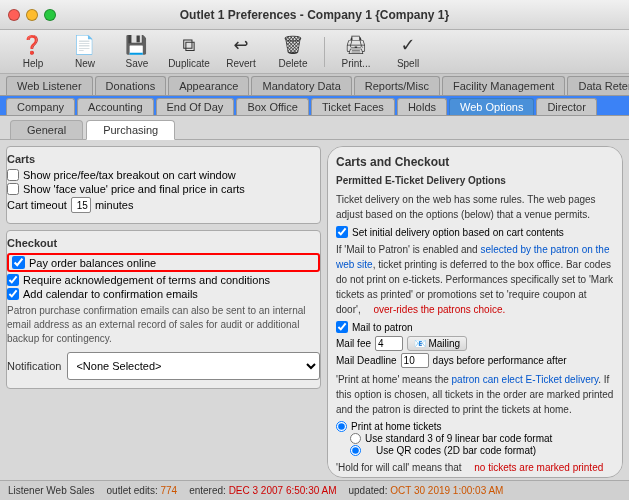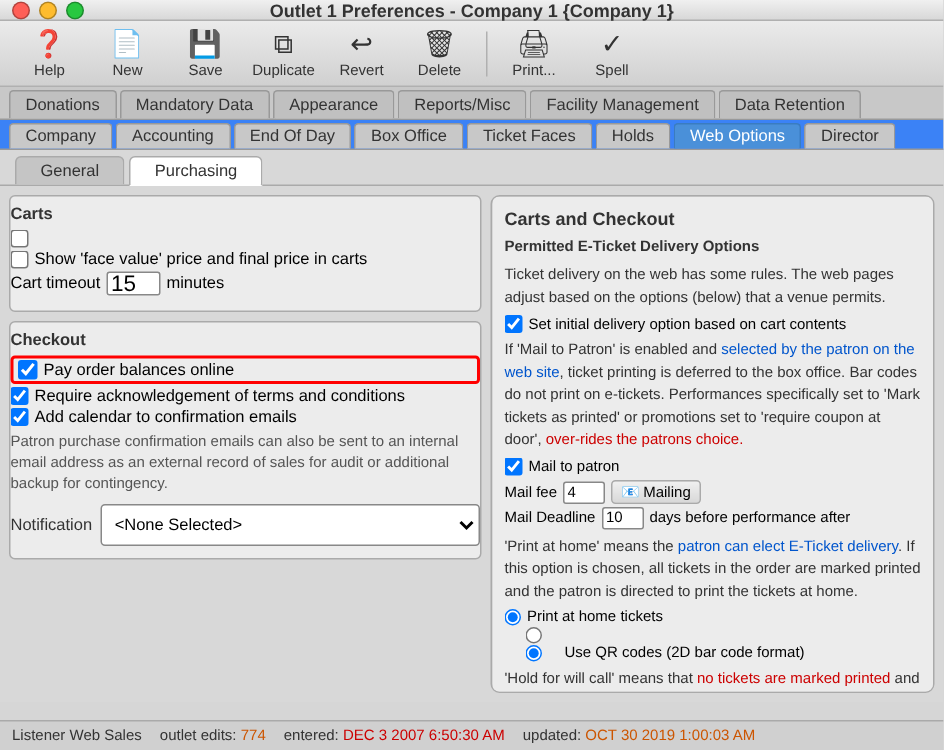--- a/index.html
+++ b/index.html
@@ -8,21 +8,21 @@
       font-size: 11px;
       background: #d6d6d6;
       width: 629px;
       height: 500px;
       overflow: hidden;
     }
 
     
     .title-bar {
       background: linear-gradient(to bottom, #f0f0f0, #d8d8d8);
-      height: 14px;
+      height: 30px;
       display: flex;
       align-items: center;
       justify-content: center;
       border-bottom: 1px solid #b0b0b0;
       position: relative;
     }
     .title-bar-buttons {
       position: absolute;
       left: 8px;
       display: flex;
@@ -187,27 +187,27 @@
       align-items: center;
       gap: 4px;
       margin: 2px 0;
       font-size: 11px;
     }
     .checkbox-row input[type="checkbox"] {
       width: 12px;
       height: 12px;
     }
     .inline-input {
-      width: 36px;
+      width: 20px;
       height: 16px;
       border: 1px solid #888;
       border-radius: 2px;
       padding: 0 2px;
-      font-size: 15px;
-      text-align: left;
+      font-size: 10px;
+      text-align: right;
       background: white;
     }
 
     
     .highlighted-row {
       border: 2px solid red;
       border-radius: 3px;
       padding: 1px 3px;
       display: flex;
       align-items: center;
@@ -239,37 +239,37 @@
       color: #555;
       margin: 4px 0;
       line-height: 1.4;
     }
 
     
     .right-panel {
       flex: 1;
       background: #ececec;
       border: 1px solid #aaa;
-      border-radius: 6px;
+      border-radius: 16px;
       padding: 8px;
       overflow-y: auto;
     }
     .right-panel-title {
       font-size: 12px;
       font-weight: bold;
       color: #333;
       margin-bottom: 4px;
     }
     .right-text {
       font-size: 10px;
       color: #333;
       line-height: 1.5;
       margin-bottom: 4px;
     }
-    .right-text .red { color: #cc0000; }
+    .right-text .red { color: #cc0000; margin-left: 10px; }
     .right-text .blue { color: #0055cc; }
     .right-text .orange { color: #cc5500; }
 
     .mail-row {
       display: flex;
       align-items: center;
       gap: 4px;
       margin: 2px 0;
       font-size: 10px;
     }
@@ -377,23 +377,24 @@
       <span class="toolbar-icon">🖨</span>
       <span>Print...</span>
     </div>
     <div class="toolbar-btn">
       <span class="toolbar-icon">✓</span>
       <span>Spell</span>
     </div>
   </div>
 
   <div class="tab-row">
+    <div class="tab">Web Listener</div>
     <div class="tab">Donations</div>
+    <div class="tab">Appearance</div>
     <div class="tab">Mandatory Data</div>
-    <div class="tab">Appearance</div>
     <div class="tab">Reports/Misc</div>
     <div class="tab">Facility Management</div>
     <div class="tab">Data Retention</div>
   </div>
 
   <div class="tab-row2">
     <div class="tab2">Company</div>
     <div class="tab2">Accounting</div>
     <div class="tab2">End Of Day</div>
     <div class="tab2">Box Office</div>
@@ -409,20 +410,21 @@
   </div>
 
   <div class="content">
 
     <div class="left-panel">
 
       <div class="group-box">
         <div class="group-box-title">Carts</div>
         <div class="checkbox-row">
           <input type="checkbox" id="show-price" style="">
+          <label for="show-price">Show price/fee/tax breakout on cart window</label>
         </div>
         <div class="checkbox-row">
           <input type="checkbox" id="show-face-value" style="">
           <label for="show-face-value">Show 'face value' price and final price in carts</label>
         </div>
         <div class="checkbox-row">
           <span>Cart timeout</span>
           <input type="text" class="inline-input" value="15" style="">
           <span>minutes</span>
         </div>
@@ -493,20 +495,21 @@
       <div class="right-text" style="margin:4px 0;">
         'Print at home' means the <span class="blue">patron can elect E-Ticket delivery</span>. If this option is chosen, all tickets in the order are marked printed and the patron is directed to print the tickets at home.
       </div>
 
       <div class="radio-row">
         <input type="radio" name="delivery" id="print-home" checked="" style="">
         <label for="print-home">Print at home tickets</label>
       </div>
       <div class="radio-row" style="padding-left:14px;">
         <input type="radio" name="delivery2" id="std-barcode" style="">
+        <label for="std-barcode">Use standard 3 of 9 linear bar code format</label>
       </div>
       <div class="radio-row" style="padding-left:14px;gap:15px;">
         <input type="radio" name="delivery2" id="qr-codes" checked="" style="">
         <label for="qr-codes">Use QR codes (2D bar code format)</label>
       </div>
 
       <div class="right-text" style="margin:4px 0;">
         'Hold for will call' means that <span class="red">no tickets are marked printed</span> and the order will be marked as hold for will call. <span class="orange">Exception: any ticket for a performance where the print at home setting is 'must be printed at home' or is 'mark ticket as printed' will be set</span>
       </div>
 

